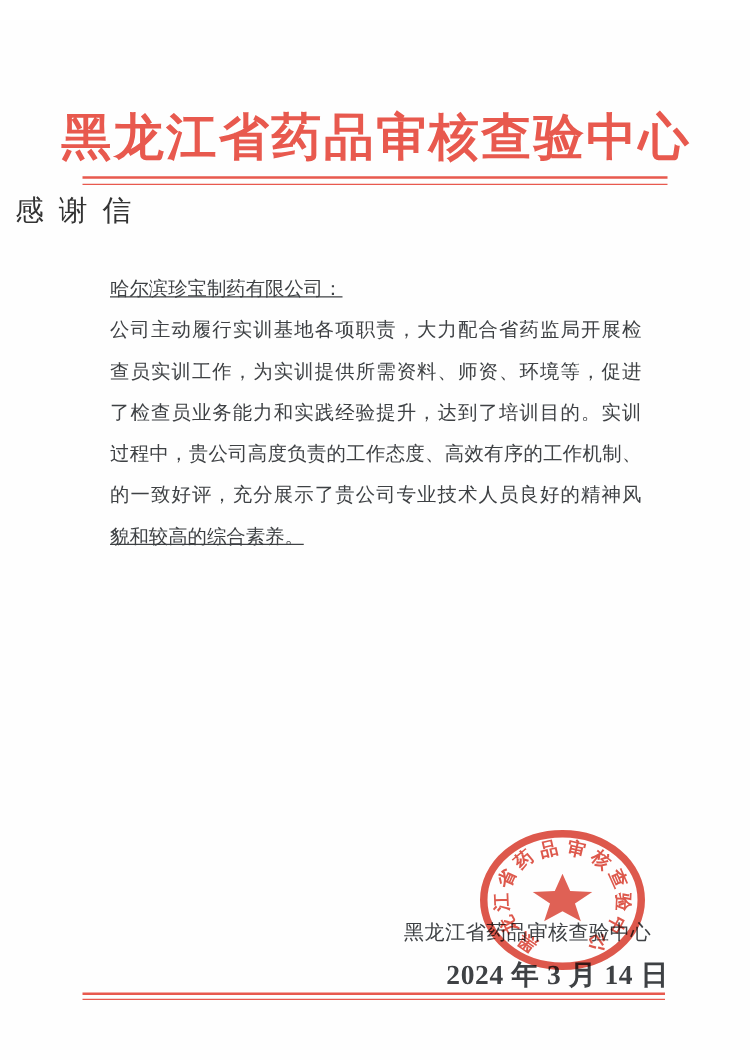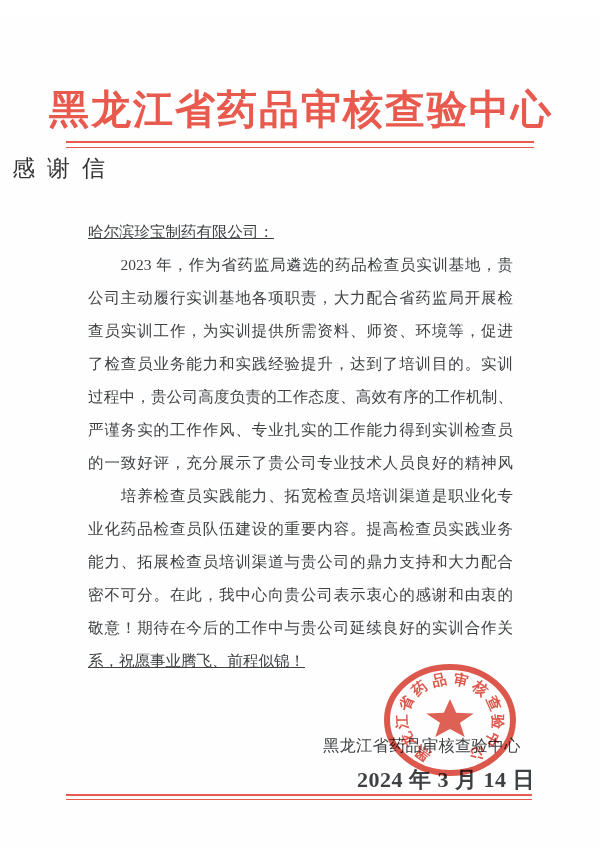--- a/index.html
+++ b/index.html
@@ -75,35 +75,26 @@
   <h1 class="org-name">黑龙江省药品审核查验中心</h1>
 
   <div class="double-rule"></div>
 
   <h2 class="letter-title">感谢信</h2>
 
   <div class="letter-body">
     <div class="line last salutation">哈尔滨珍宝制药有限公司：</div>
     <div id="paragraphs">
         <div>
-          <div class="line">　　2023 年，作为省药监局遴选的药品检查员实训基地，贵</div>
           <div class="line">公司主动履行实训基地各项职责，大力配合省药监局开展检</div>
           <div class="line">查员实训工作，为实训提供所需资料、师资、环境等，促进</div>
           <div class="line">了检查员业务能力和实践经验提升，达到了培训目的。实训</div>
           <div class="line">过程中，贵公司高度负责的工作态度、高效有序的工作机制、</div>
-          <div class="line">严谨务实的工作作风、专业扎实的工作能力得到实训检查员</div>
           <div class="line">的一致好评，充分展示了贵公司专业技术人员良好的精神风</div>
-        </div>
-        <div>
-          <div class="line">　　培养检查员实践能力、拓宽检查员培训渠道是职业化专</div>
-          <div class="line">业化药品检查员队伍建设的重要内容。提高检查员实践业务</div>
-          <div class="line">能力、拓展检查员培训渠道与贵公司的鼎力支持和大力配合</div>
-          <div class="line">密不可分。在此，我中心向贵公司表示衷心的感谢和由衷的</div>
-          <div class="line">敬意！期待在今后的工作中与贵公司延续良好的实训合作关</div>
-          <div class="line last">系，祝愿事业腾飞、前程似锦！</div>
+          <div class="line last">貌和较高的综合素养。</div>
         </div>
       </div>
   </div>
 
   <div class="sig-org">黑龙江省药品审核查验中心</div>
 
   <div class="sig-date">2024 年 3 月 14 日</div>
 
   <svg class="seal" id="seal-svg" viewBox="0 0 146 124">
     <ellipse class="seal-ring" cx="73" cy="62" rx="63" ry="53"></ellipse>

